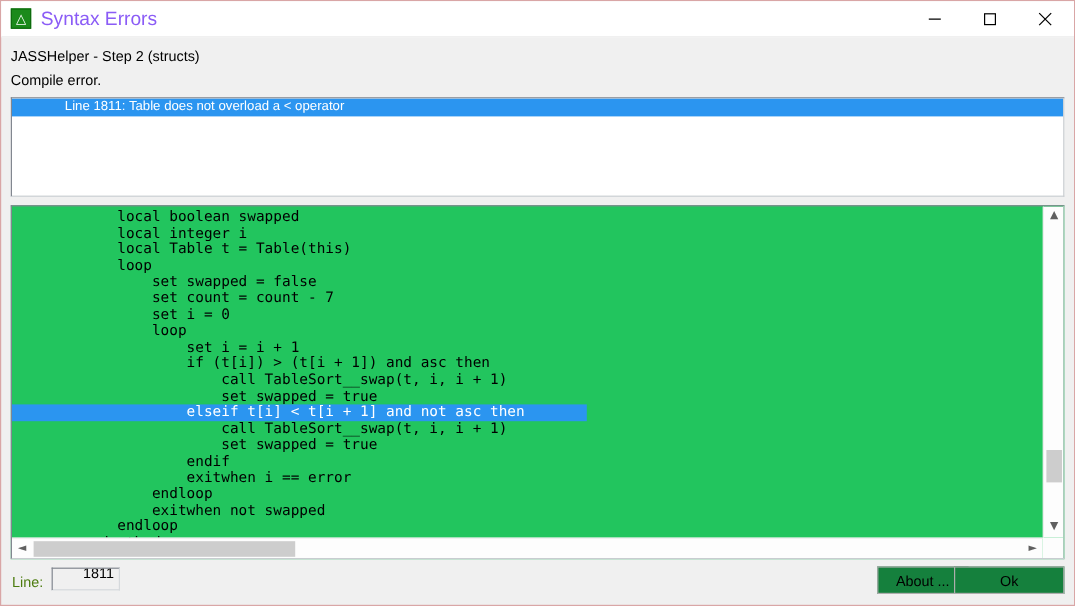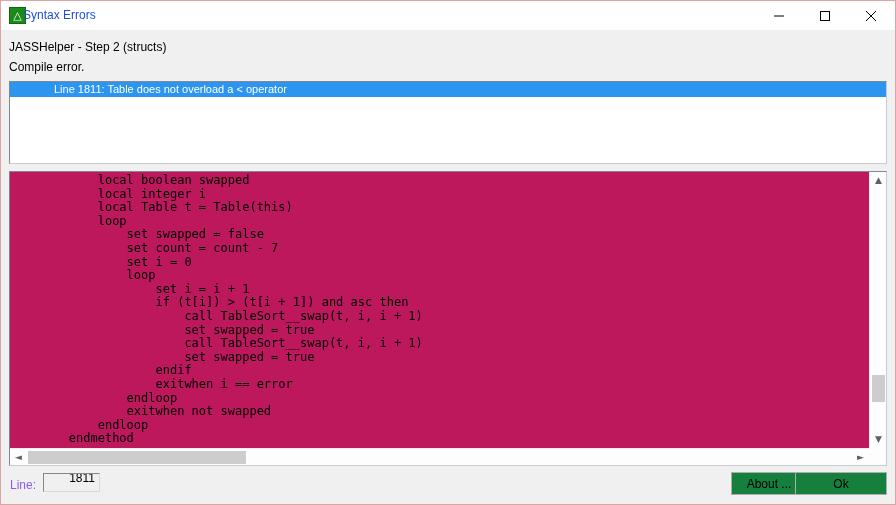--- a/index.html
+++ b/index.html
@@ -47,23 +47,23 @@
     width: 13px; height: 13px;
     color: #ffffff;
     font-family: "DejaVu Sans", sans-serif;
     font-size: 11px;
     line-height: 13px;
     text-align: center;
     font-weight: bold;
   }
   #window-title {
     position: absolute;
-    left: 22px; top: 7px;
-    font-size: 12px;
-    color: #1d4ed8;
+    left: 33px; top: 7px;
+    font-size: 16px;
+    color: #8b5cf6;
     white-space: nowrap;
   }
   .winbtn {
     position: absolute;
     top: 0;
     width: 46px;
     height: 29px;
     background: transparent;
     border: none;
     padding: 0;
@@ -117,21 +117,21 @@
     padding-left: 44px;
   }
 
   
   #code-panel {
     position: absolute;
     left: 8px; top: 170px;
     width: 878px;
     height: 295px;
     box-sizing: border-box;
-    background: #be185d;
+    background: #22c55e;
     border: 1px solid #828790;
     border-right-color: #c8ccd0;
     border-bottom-color: #c8ccd0;
     overflow: hidden;
   }
   #code-area {
     position: absolute;
     left: 0; top: 0;
     right: 17px;
     bottom: 17px;
@@ -210,21 +210,21 @@
     left: 18px;
     width: 218px;
     background: #cdcdcd;
   }
 
   
   #line-label {
     position: absolute;
     left: 9px; top: 477px;
     font-size: 12px;
-    color: #8b5cf6;
+    color: #4d7c0f;
   }
   #line-input {
     position: absolute;
     left: 42px; top: 472px;
     width: 57px; height: 19px;
     box-sizing: border-box;
     background: #f0f0f0;
     border: 1px solid #828790;
     border-right-color: #d5d9dc;
     border-bottom-color: #d5d9dc;
@@ -293,20 +293,21 @@
           <div class="cl">            local Table t = Table(this)</div>
           <div class="cl">            loop</div>
           <div class="cl">                set swapped = false</div>
           <div class="cl">                set count = count - 7</div>
           <div class="cl">                set i = 0</div>
           <div class="cl">                loop</div>
           <div class="cl">                    set i = i + 1</div>
           <div class="cl">                    if (t[i]) &gt; (t[i + 1]) and asc then</div>
           <div class="cl">                        call TableSort__swap(t, i, i + 1)</div>
           <div class="cl">                        set swapped = true</div>
+          <div class="cl selected">                    elseif t[i] &lt; t[i + 1] and not asc then</div>
           <div class="cl">                        call TableSort__swap(t, i, i + 1)</div>
           <div class="cl">                        set swapped = true</div>
           <div class="cl">                    endif</div>
           <div class="cl">                    exitwhen i == error</div>
           <div class="cl">                endloop</div>
           <div class="cl">                exitwhen not swapped</div>
           <div class="cl">            endloop</div>
           <div class="cl">        endmethod</div>
         </div>
     </div>

